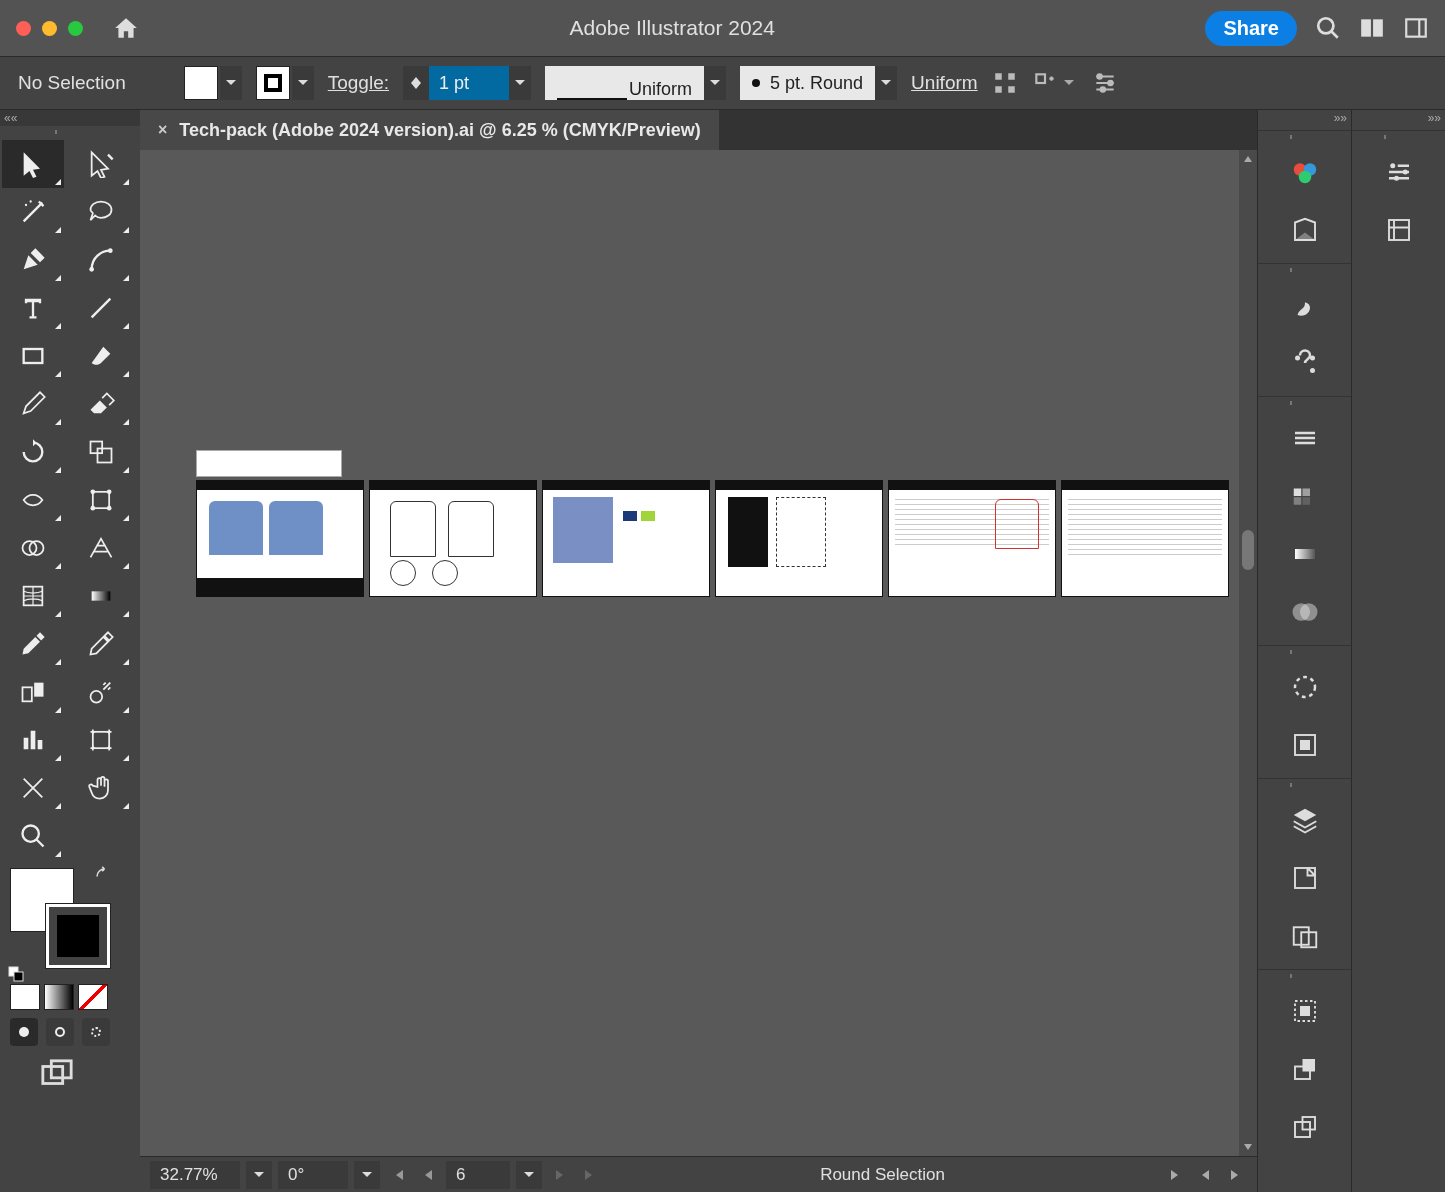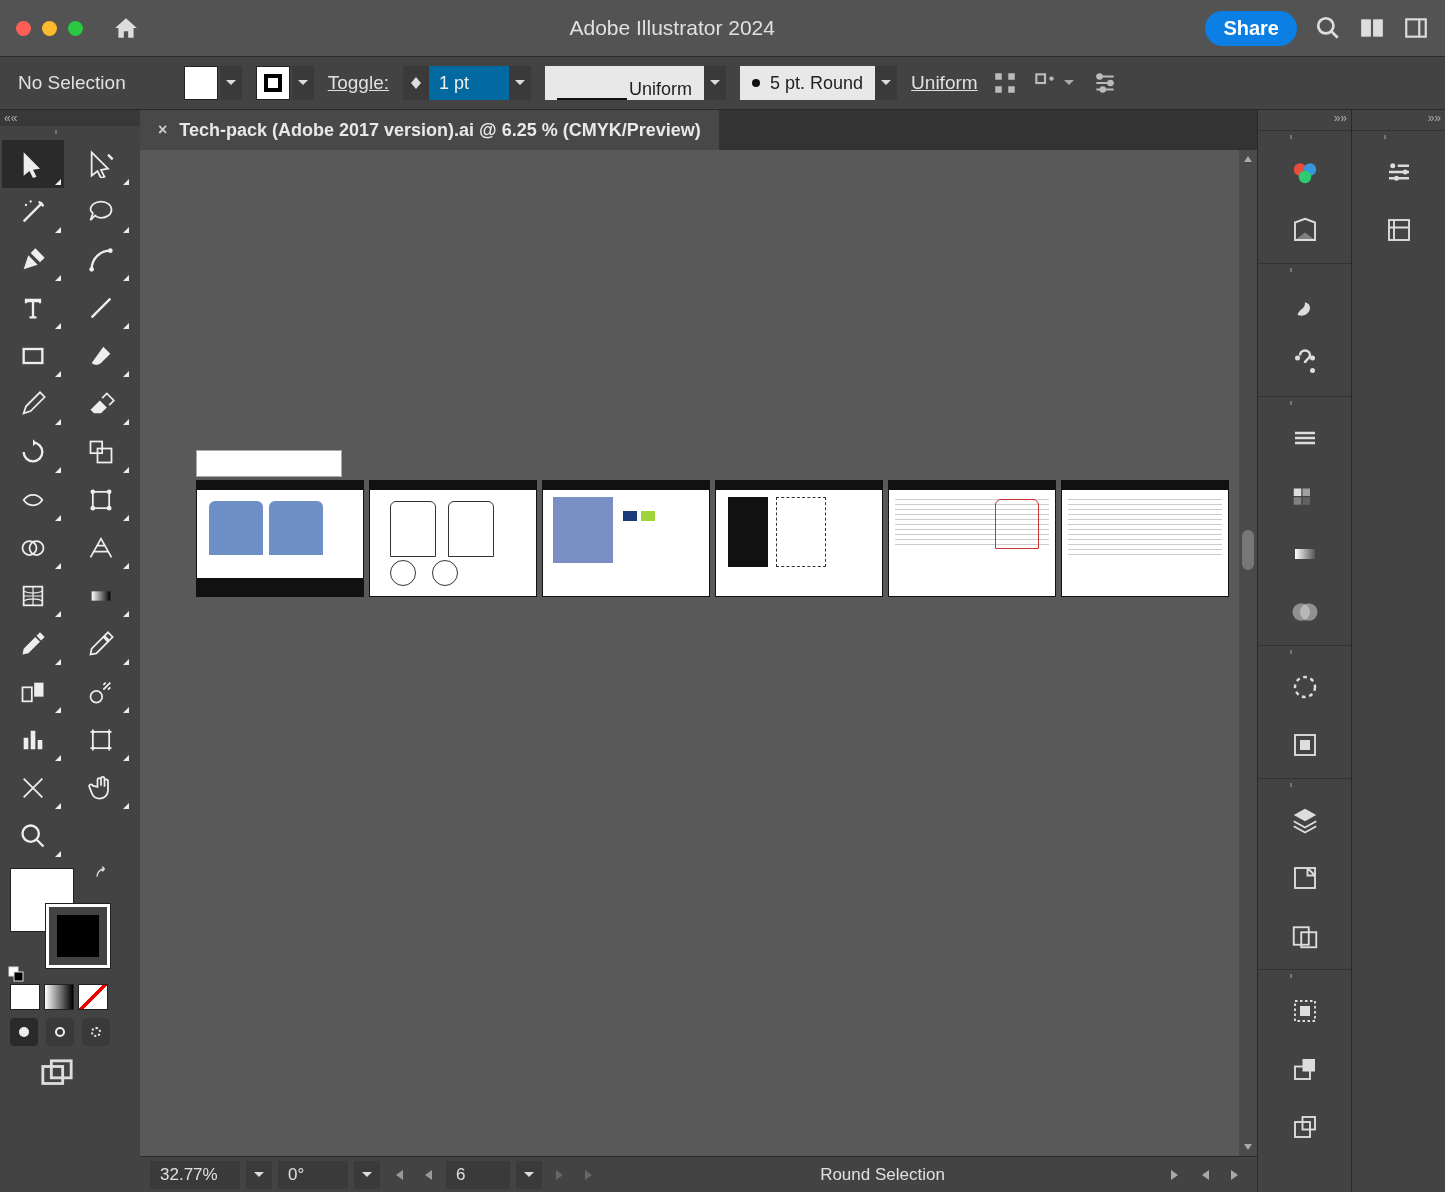--- a/index.html
+++ b/index.html
@@ -475,21 +475,21 @@
           <rect x="2" y="6" width="14" height="12"></rect>
           <rect x="8" y="2" width="14" height="12"></rect>
         </svg>
     </div>
   </div>
 
   <div class="canvas-area">
     <div class="tabbar">
       <div class="doc-tab">
         <span class="tab-close">×</span>
-        <span>Tech-pack (Adobe 2017 version).ai @ 6.25 % (CMYK/Preview)</span>
+        <span>Tech-pack (Adobe 2024 version).ai @ 6.25 % (CMYK/Preview)</span>
       </div>
     </div>
     <div class="canvas">
       <div class="textbox"></div>
       <div class="artboards" id="artboards">
           <div class="art">
             <div class="art-header"></div>
             <div class="jacket" style="left:12px;background:#6f8fc7"></div>
             <div class="jacket" style="left:72px;background:#6f8fc7"></div>
             <div style="position:absolute;bottom:0;left:0;right:0;height:18px;background:#111"></div>

